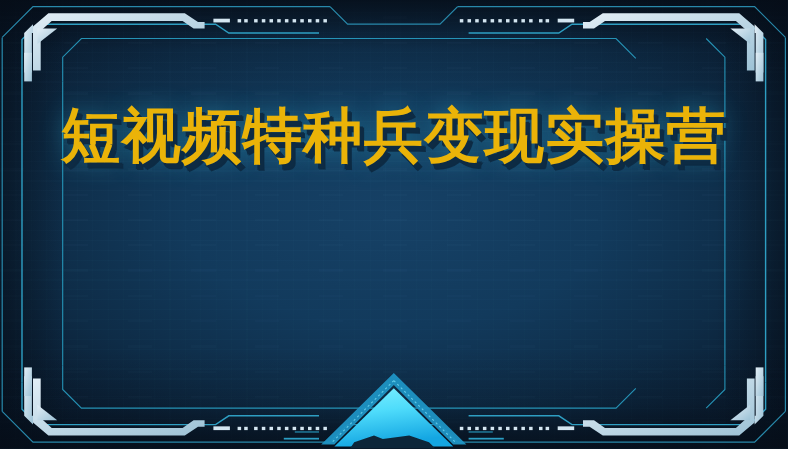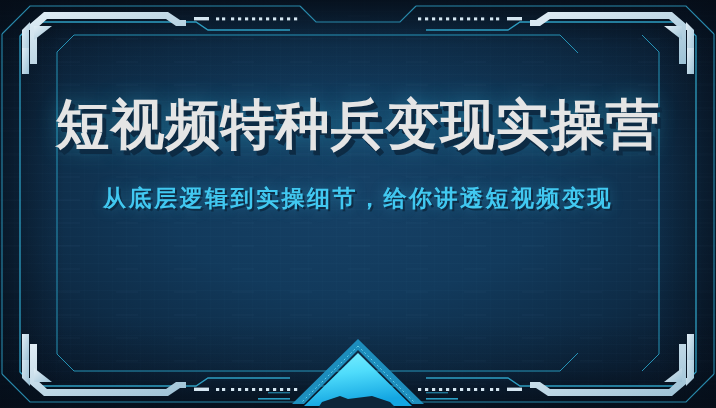--- a/index.html
+++ b/index.html
@@ -67,21 +67,21 @@
     left: 0;
     right: 0;
     top: 96px;
     text-align: center;
     z-index: 6;
   }
   .title {
     font-size: 54px;
     font-weight: bold;
     letter-spacing: 1px;
-    color: #e5e5e5;
+    color: #eab308;
     line-height: 1.05;
     white-space: nowrap;
     text-shadow:
       3px 4px 0 #0d2b44,
       4px 5px 0 #0d2b44,
       0 0 22px rgba(58,215,247,0.40);
   }
   .subtitle {
     margin-top: 30px;
     font-size: 23px;
@@ -264,16 +264,15 @@
 
       <rect x="258" y="398" width="32" height="1.6" fill="#2a9ec4"></rect>
       <rect x="426" y="398" width="32" height="1.6" fill="#2a9ec4"></rect>
       <rect x="268" y="392" width="22" height="1.4" fill="#2a9ec4" opacity="0.7"></rect>
       <rect x="426" y="392" width="22" height="1.4" fill="#2a9ec4" opacity="0.7"></rect>
     </g>
   </svg>
 
   <div class="text-stack">
     <div class="title">短视频特种兵变现实操营</div>
-    <div class="subtitle">从底层逻辑到实操细节，给你讲透短视频变现</div>
   </div>
 
 </div>
 
 </body></html>

